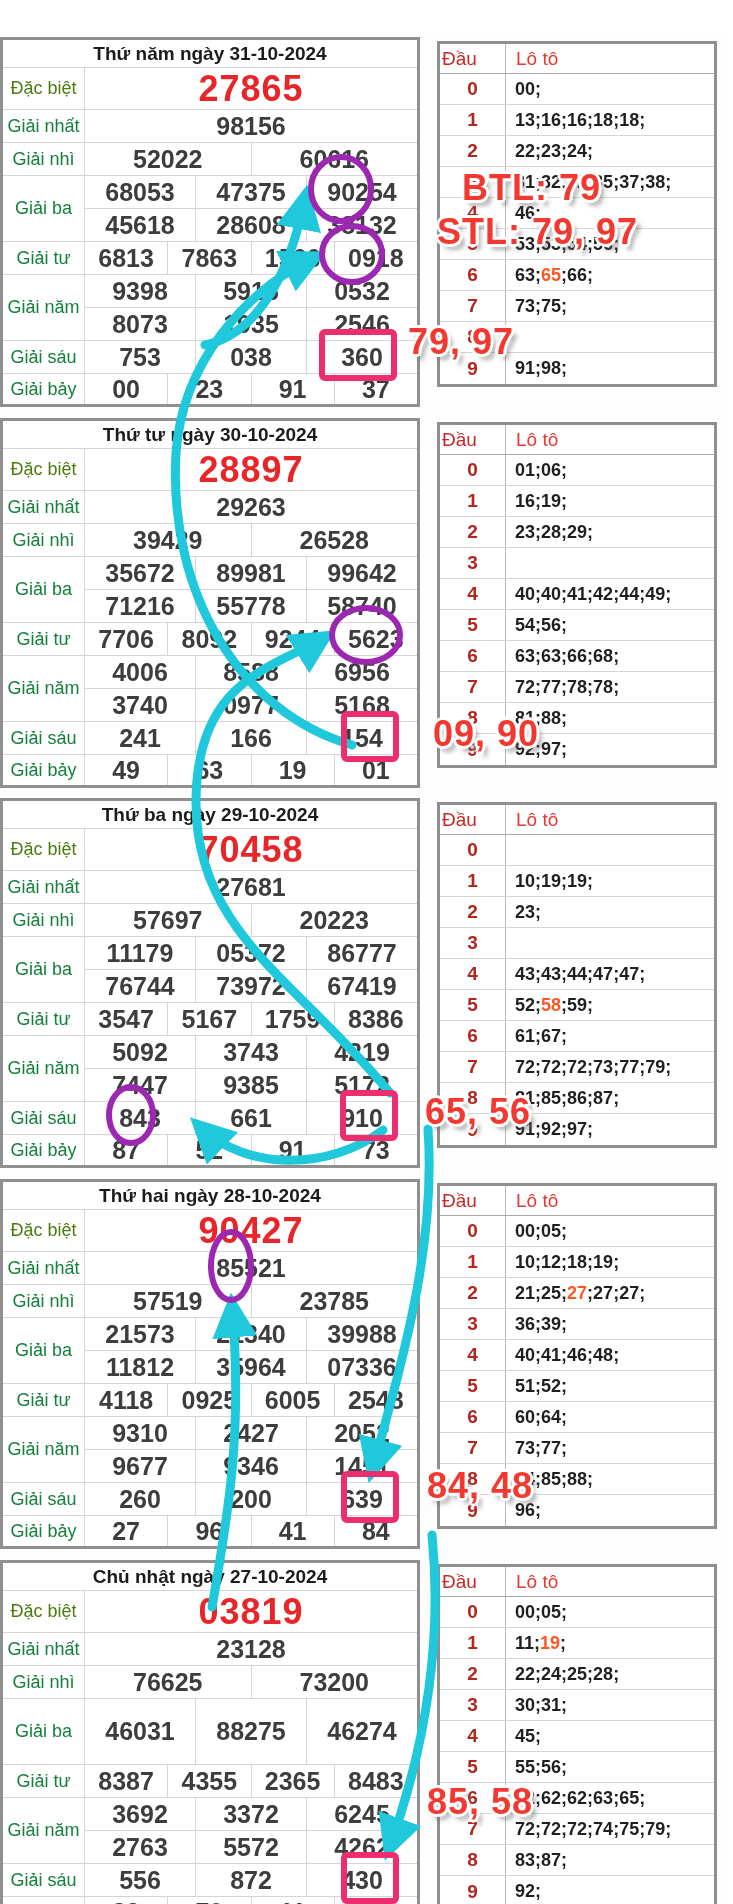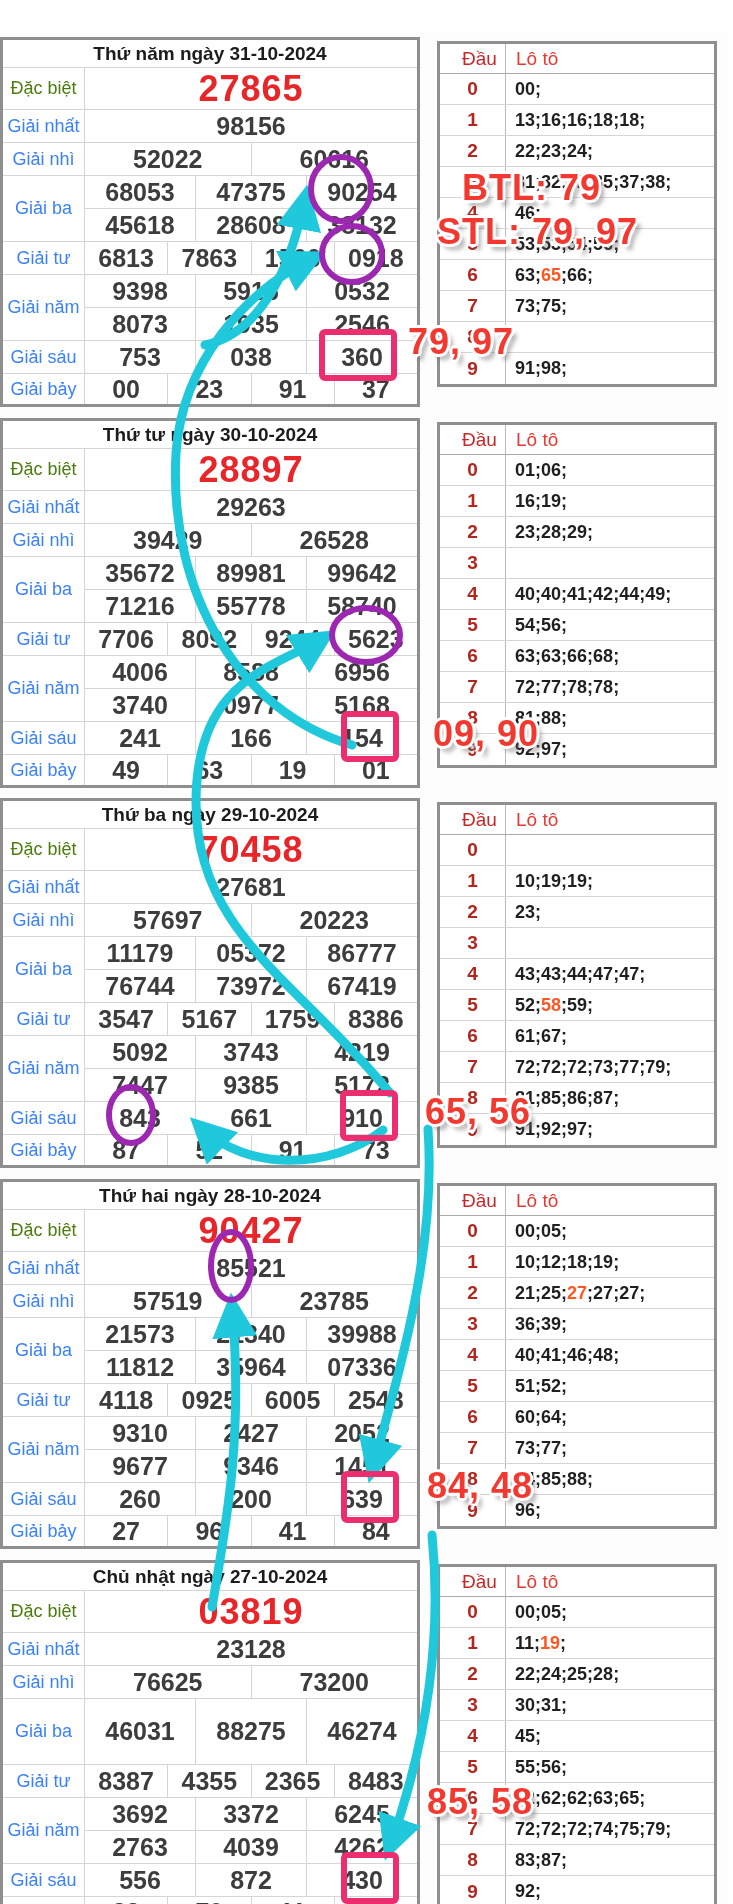--- a/index.html
+++ b/index.html
@@ -6,34 +6,34 @@
   body{font-family:"Liberation Sans", sans-serif;}
   .page{position:relative;width:728px;height:1904px;overflow:hidden;background:#fdfdfd;margin-top:33px;}
 
   
   .ltable{position:absolute;left:0;width:420px;background:#fff;border:3px solid #8f8f8f;box-sizing:border-box;}
   .ttl{height:28px;display:flex;align-items:center;justify-content:center;
        font-size:19px;font-weight:600;color:#1c1c1c;border-bottom:1px solid #d5d5d5;box-sizing:border-box;}
   .trow{display:flex;border-bottom:1px solid #d5d5d5;box-sizing:border-box;}
   .trow:last-child{border-bottom:none;}
   .lbl{width:82px;flex:none;display:flex;align-items:center;justify-content:center;
-       font-size:18px;color:#3b82f6;border-right:1px solid #d5d5d5;box-sizing:border-box;text-align:center;}
+       font-size:18px;color:#15803d;border-right:1px solid #d5d5d5;box-sizing:border-box;text-align:center;}
   .lbl.red{color:#4d7c0f;}
   .vwrap{flex:1;display:flex;flex-direction:column;}
   .vrow{flex:1;display:flex;}
   .vrow + .vrow{border-top:1px solid #d5d5d5;}
   .vcell{flex:1;display:flex;align-items:center;justify-content:center;
          font-weight:bold;font-size:25px;color:#3d3d3d;border-left:1px solid #d5d5d5;box-sizing:border-box;}
   .vcell:first-child{border-left:none;}
   .vcell.db{font-size:36px;color:#e8262a;letter-spacing:1px;}
 
   
   .rtable{position:absolute;left:437px;width:280px;background:#fff;border:3px solid #8f8f8f;box-sizing:border-box;}
   .rhead{display:flex;height:30px;border-bottom:1px solid #a9a9a9;box-sizing:border-box;}
-  .rhead .h1{width:66px;flex:none;display:flex;align-items:center;padding-left:22px;
+  .rhead .h1{width:66px;flex:none;display:flex;align-items:center;padding-left:2px;
              border-right:1px solid #bbb;box-sizing:border-box;color:#c62828;font-size:19px;}
   .rhead .h2{flex:1;display:flex;align-items:center;padding-left:10px;color:#e53935;font-size:19px;}
   .lrow{display:flex;height:31px;border-bottom:1px solid #d5d5d5;box-sizing:border-box;}
   .lrow:last-child{border-bottom:none;}
   .ldig{width:66px;flex:none;display:flex;align-items:center;justify-content:center;
         color:#b3261e;font-weight:bold;font-size:19px;border-right:1px solid #bbb;box-sizing:border-box;}
   .lvals{flex:1;display:flex;align-items:center;padding-left:9px;font-weight:bold;
          font-size:18px;color:#1f1f1f;white-space:nowrap;overflow:hidden;}
   .lvals .hl{color:#ff5722;}
 
@@ -648,21 +648,21 @@
       <div class="trow" style="height: 66px;">
         <div class="lbl">Giải năm</div>
         <div class="vwrap">
           <div class="vrow">
             <div class="vcell">3692</div>
             <div class="vcell">3372</div>
             <div class="vcell">6245</div>
           </div>
           <div class="vrow">
             <div class="vcell">2763</div>
-            <div class="vcell">4039</div>
+            <div class="vcell">5572</div>
             <div class="vcell">4262</div>
           </div>
         </div>
       </div>
       <div class="trow" style="height: 33px;">
         <div class="lbl">Giải sáu</div>
         <div class="vwrap">
           <div class="vrow">
             <div class="vcell">556</div>
             <div class="vcell">872</div>

